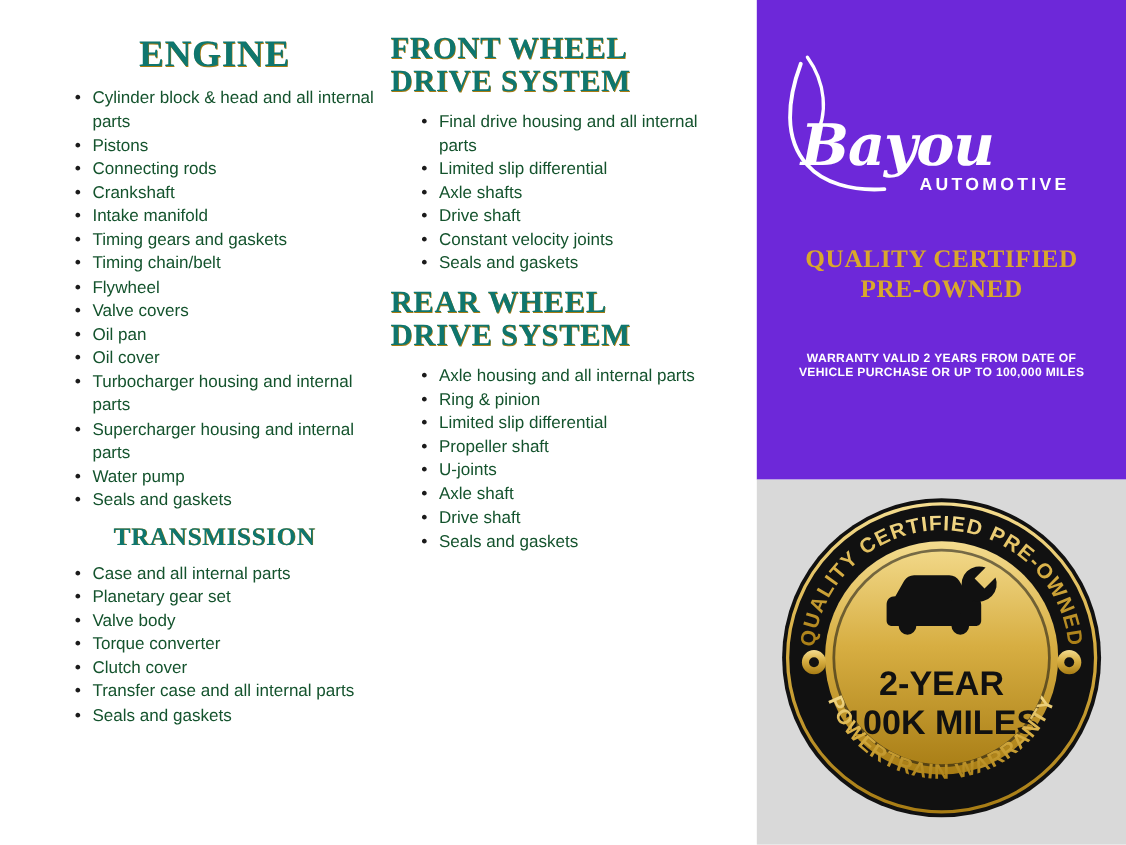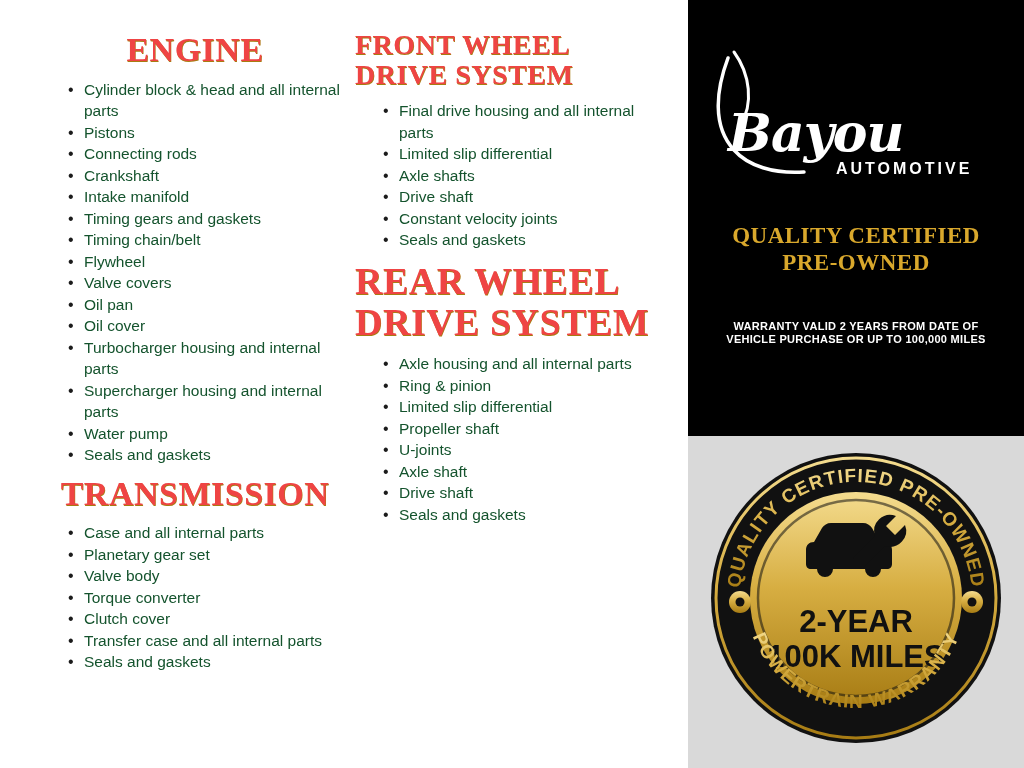--- a/index.html
+++ b/index.html
@@ -27,29 +27,29 @@
   .col {
     position: absolute;
     top: 0;
   }
   .col-left { left: 40px; width: 310px; }
   .col-mid  { left: 355px; width: 310px; }
 
   .sec-title {
     font-family: "Liberation Serif", serif;
     font-weight: bold;
-    color: #ef4444;
+    color: #0f766e;
     letter-spacing: 0.5px;
     line-height: 1.08;
     text-shadow: 0.5px 0.5px 0 #a87c12;
   }
   .title-engine { text-align: center; font-size: 34px; padding-top: 32px; }
-  .title-trans  { text-align: center; font-size: 34px; padding-top: 10px; }
+  .title-trans  { text-align: center; font-size: 23px; padding-top: 10px; }
   .title-fwd    { font-size: 28px; padding-top: 30px; }
-  .title-rwd    { font-size: 38px; padding-top: 10px; }
+  .title-rwd    { font-size: 28px; padding-top: 10px; }
 
   ul.items {
     margin: 10px 0 0 0;
     padding: 0 0 0 28px;
     list-style: none;
   }
   ul.items li {
     position: relative;
     font-size: 15.5px;
     line-height: 21.5px;
@@ -69,21 +69,21 @@
   .right {
     width: 336px;
     height: 768px;
     position: relative;
   }
   .right-top {
     position: absolute;
     top: 0; left: 0;
     width: 336px;
     height: 436px;
-    background: #000000;
+    background: #6d28d9;
     overflow: hidden;
     padding-left: 12px;
   }
   .logo-wrap {
     position: absolute;
     top: 30px; left: 0; width: 336px;
     height: 170px;
   }
   .logo-script {
     position: absolute;

